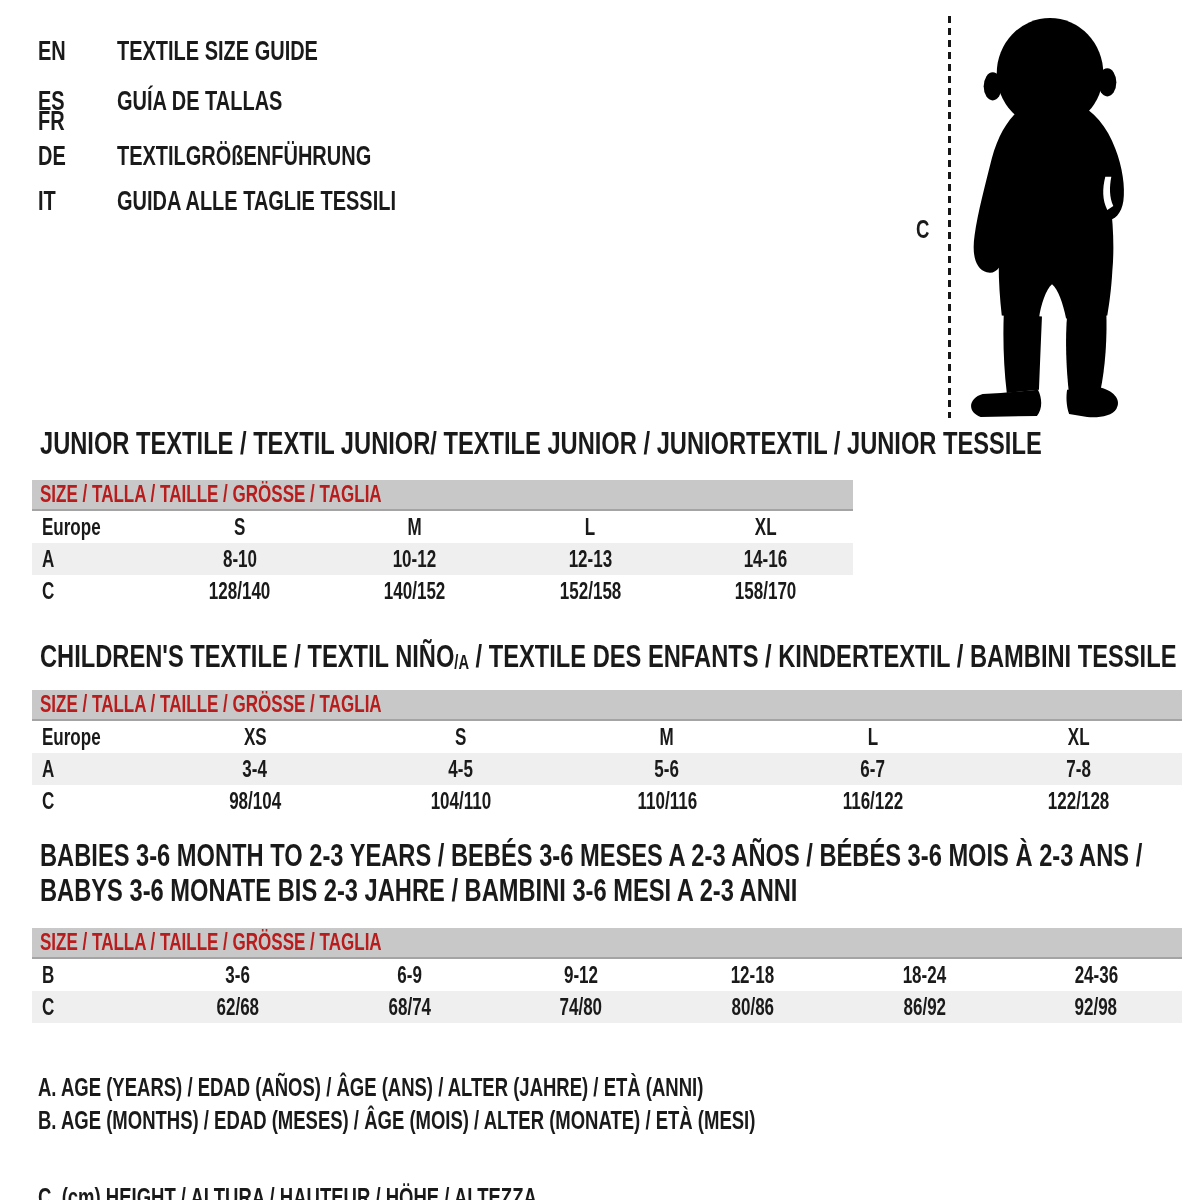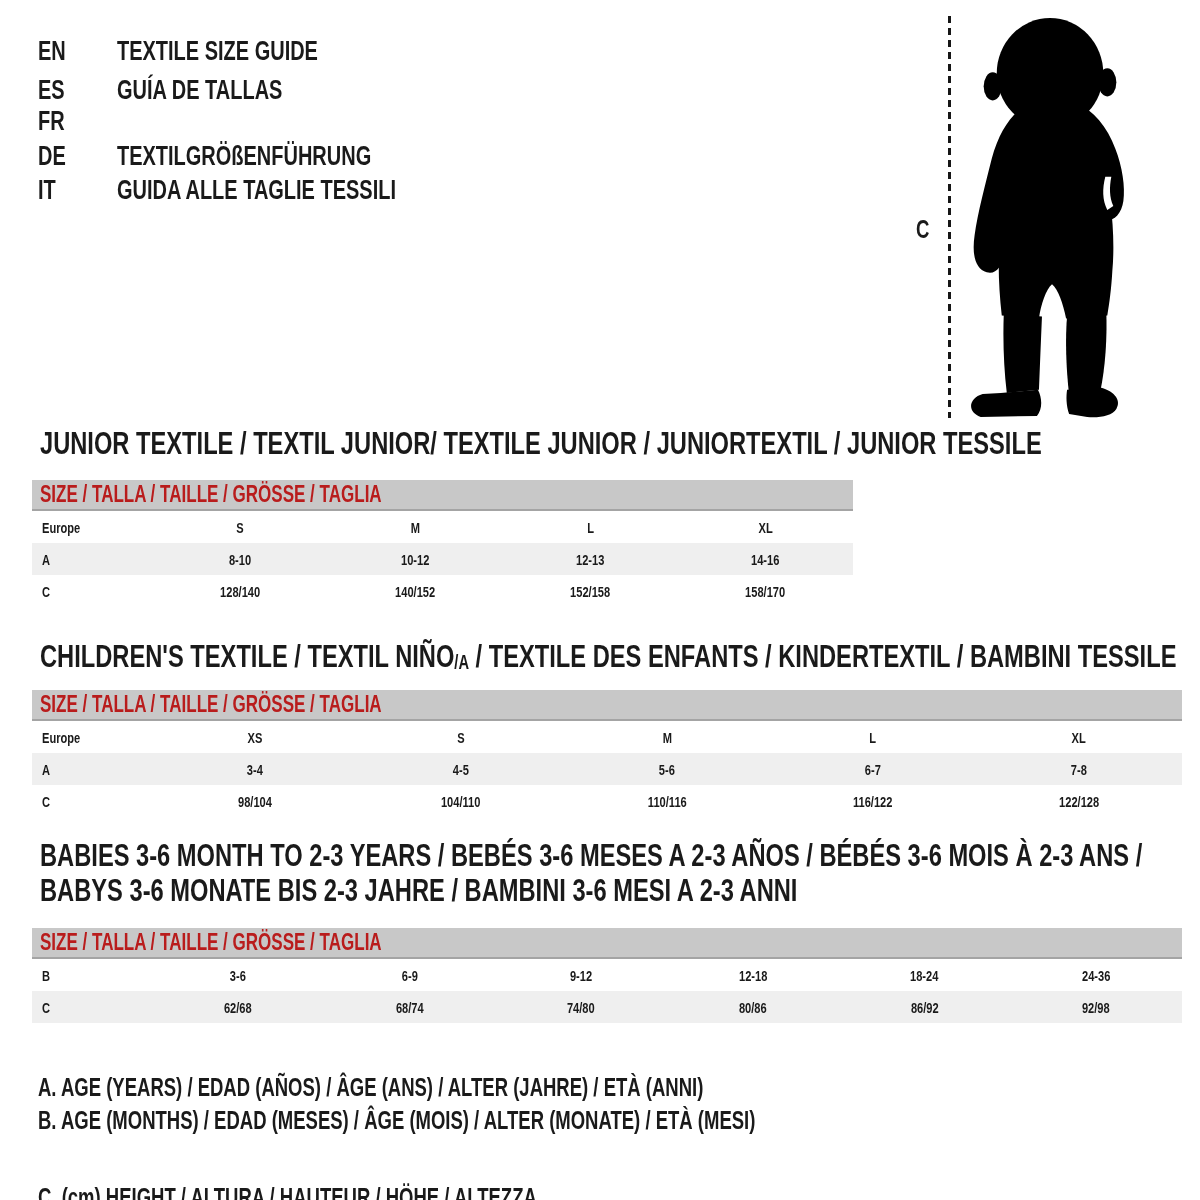--- a/index.html
+++ b/index.html
@@ -13,21 +13,21 @@
   
   .lang-row{position:absolute;left:0;height:34px;line-height:34px;font-size:27px;width:700px;padding-left:12px;}
   .lang-code{position:absolute;left:38px;}
   .lang-label{position:absolute;left:117px;text-align:center;}
   
   .line{position:absolute;left:40px;height:26px;line-height:26px;font-size:32px;}
   .legend-line{position:absolute;left:38px;height:27px;line-height:27px;font-size:25px;}
   .subsm{font-size:0.62em;vertical-align:-2px;}
   
   table.sizes{position:absolute;border-collapse:collapse;table-layout:fixed;}
-  table.sizes td{padding:0;vertical-align:middle;font-size:15px;text-align:center;height:32px;}
+  table.sizes td{padding:0;vertical-align:middle;font-size:23px;text-align:center;height:32px;}
   table.sizes td.lbl{text-align:left;padding-left:10px;}
   table.sizes col.c-label{width:120px;}
   tr.size-bar td{
     background:#c8c8c8;border-bottom:2px solid #a4a4a4;height:29px;
     text-align:left;padding-left:8px;color:#b91c1c;font-size:23px;
   }
   tr.stripe td{background:#efefef;}
   
   .measure-line{
     position:absolute;left:948px;top:16px;width:3px;height:402px;
@@ -39,32 +39,32 @@
 </style>
 </head>
 <body>
 
 <div id="page">
 
   <div class="lang-row" style="top:34px">
     <span class="lang-code"><span class="cond">EN</span></span>
     <span class="lang-label"><span class="cond">TEXTILE SIZE GUIDE</span></span>
   </div>
-  <div class="lang-row" style="top:73px">
+  <div class="lang-row" style="top:84px">
     <span class="lang-code"><span class="cond">ES</span></span>
     <span class="lang-label"><span class="cond">GUÍA DE TALLAS</span></span>
   </div>
   <div class="lang-row" style="top:104px">
     <span class="lang-code"><span class="cond">FR</span></span>
   </div>
   <div class="lang-row" style="top:139px">
     <span class="lang-code"><span class="cond">DE</span></span>
     <span class="lang-label"><span class="cond">TEXTILGRÖßENFÜHRUNG</span></span>
   </div>
-  <div class="lang-row" style="top:173px">
+  <div class="lang-row" style="top:184px">
     <span class="lang-code"><span class="cond">IT</span></span>
     <span class="lang-label"><span class="cond">GUIDA ALLE TAGLIE TESSILI</span></span>
   </div>
 
   <div class="measure-line"></div>
   <div class="measure-label"><span class="cond">C</span></div>
   <div class="figure-box">
     <svg viewBox="0 0 170 400" xmlns="http://www.w3.org/2000/svg" fill="#000000">
 
       <ellipse cx="87" cy="57" rx="53" ry="55"></ellipse>

